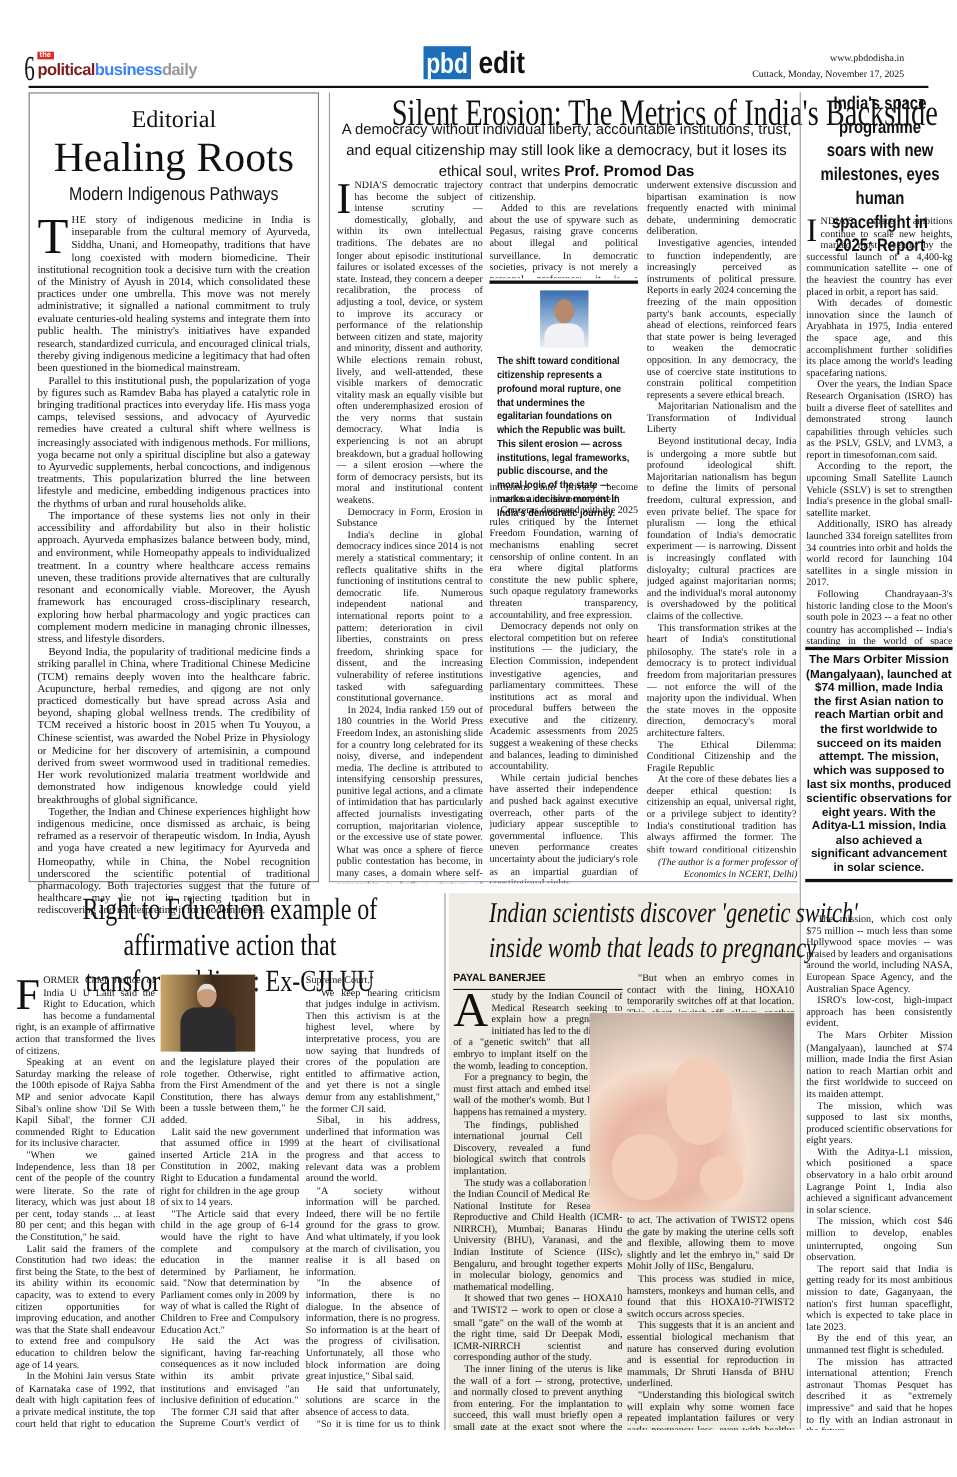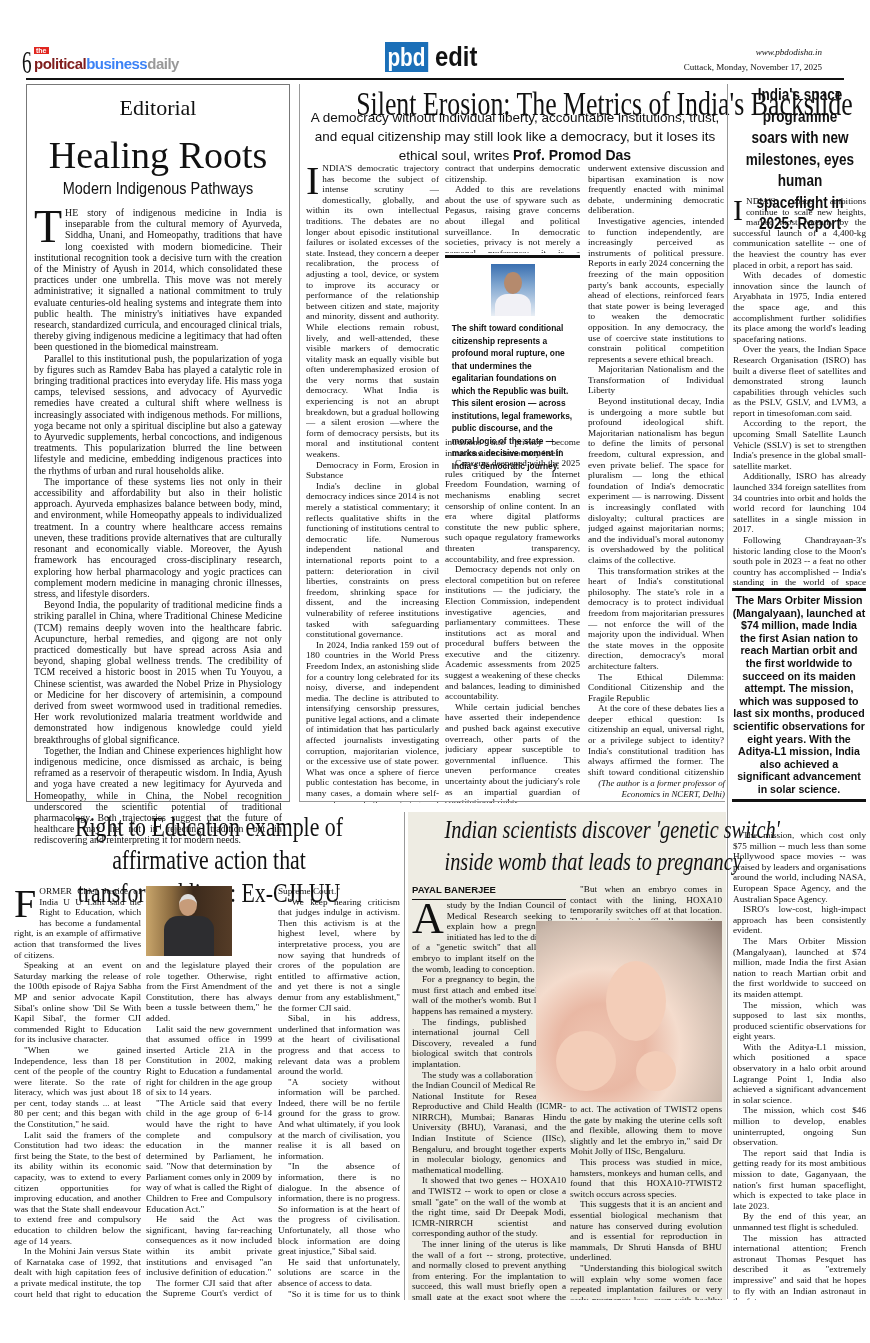--- a/index.html
+++ b/index.html
@@ -11,27 +11,27 @@
 .drop{float:left;font-size:40px;line-height:32px;margin:2px 3px 0 0;font-family:"Liberation Serif",serif}
 
 #masthead{left:0;top:0;width:870px;height:78px}
 #pgnum{left:22px;top:44px;font-size:32px;font-family:"Liberation Serif",serif;transform:scaleX(.6);transform-origin:left}
 #brand-the{left:34px;top:47px;background:#e0261f;color:#fff;font:bold 7px "Liberation Sans",sans-serif;padding:0 2px}
 #brand{left:34px;top:55px;font:bold 15px "Liberation Sans",sans-serif;letter-spacing:-.5px}
 #brand .b1{color:#7f1d1d}#brand .b2{color:#3b82f6}#brand .b3{color:#999}
 #pbdlogo{left:385px;top:42px;display:flex;align-items:flex-end}
 #pbdlogo .box{background:#1b6fb8;color:#fff;font:bold 26px "Liberation Sans",sans-serif;padding:0 3px;line-height:30px;transform:scaleX(.8);transform-origin:left}
 #pbdlogo .ed{font:bold 28px "Liberation Sans",sans-serif;line-height:30px;margin-left:-4px;transform:scaleX(.85);transform-origin:left}
-#site{right:48px;top:47px;font-size:9px;font-style:italic;text-align:left}
+#site{right:48px;top:47px;font-size:9px;text-align:left}
 #dateline{right:48px;top:62px;font-size:9px;text-align:center}
 #hrule{left:26px;top:78px;width:818px;height:2px;background:#111}
 
 #edbox{left:26px;top:84px;width:264px;height:718px;border:1px solid #777}
 #ed-kicker{text-align:center;font-size:22px;margin-top:10px}
-#ed-title{text-align:center;font-size:38px;line-height:40px;margin-top:14px}
+#ed-title{text-align:center;font-size:38px;line-height:40px;margin-top:2px}
 #ed-sub{text-align:center;font:17px "Liberation Sans",sans-serif;margin-top:4px;transform:scaleX(.85)}
 #ed-body{padding:8px 7px 0 7px;font-size:9.8px;line-height:11.2px}
 #ed-body .drop{font-size:46px;line-height:36px}
 
 #mid-title{left:306px;top:84px;width:418px;text-align:center;font-size:34px;line-height:40px;transform:scaleX(.76);transform-origin:center;white-space:nowrap}
 #mid-sub{left:308px;top:108px;width:414px;text-align:center;font:13.5px "Liberation Sans",sans-serif;line-height:19px}
 #mid-sub b{font-weight:bold;font-size:14px}
 .col{position:absolute}
 #quote{left:445px;top:255px;width:135px;text-align:left}
 #quote .bar{height:3px;background:#111;margin-bottom:6px}

